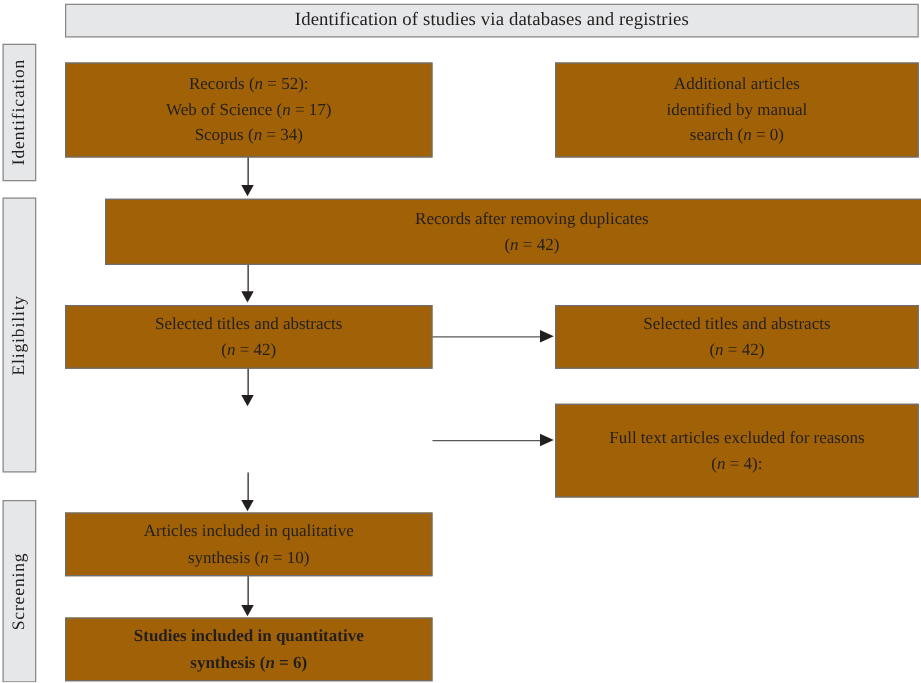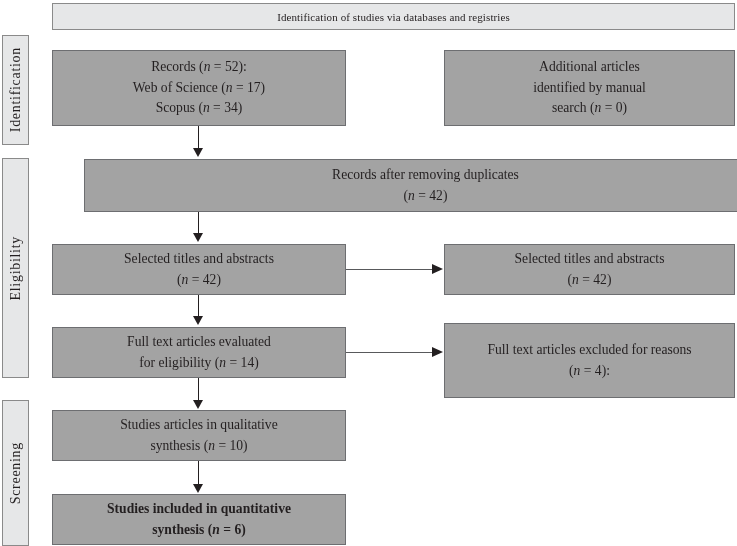--- a/index.html
+++ b/index.html
@@ -27,21 +27,21 @@
     width: 683px;
     height: 27px;
     background: #e6e7e8;
     border: 1px solid #8a8a8a;
     box-sizing: border-box;
     display: flex;
     align-items: center;
     justify-content: center;
   }
   .banner-text {
-    font-size: 11px;
+    font-size: 15px;
     color: #231f20;
     letter-spacing: 0.1px;
   }
 
   
   .stage {
     position: absolute;
     left: 2px;
     width: 27px;
     background: #e6e7e8;
@@ -59,21 +59,21 @@
     letter-spacing: 0.7px;
     white-space: nowrap;
   }
   #stage-identification { top: 35px;  height: 110px; }
   #stage-eligibility    { top: 158px; height: 220px; }
   #stage-screening      { top: 400px; height: 146px; }
 
   
   .box {
     position: absolute;
-    background: #a3a3a3;
+    background: #a16207;
     border: 1px solid #6d6e71;
     box-sizing: border-box;
     display: flex;
     flex-direction: column;
     align-items: center;
     justify-content: center;
     text-align: right;
     padding: 17px 6px;
   }
   .box-line {
@@ -207,42 +207,36 @@
   <div class="box" id="box-selected-right">
     <div class="box-line">Selected titles and abstracts</div>
     <div class="box-line">
       <span>(</span><i>n</i><span> = 42)</span>
     </div>
   </div>
 
   <div class="vline" id="conn3-line"></div>
   <div class="vtip" id="conn3-tip"></div>
 
-  <div class="box" id="box-fulltext-eval">
-    <div class="box-line">Full text articles evaluated</div>
-    <div class="box-line">
-      <span>for eligibility (</span><i>n</i><span> = 14)</span>
-    </div>
-  </div>
 
   <div class="hline" id="harrow2-line"></div>
   <div class="htip" id="harrow2-tip"></div>
 
   <div class="box" id="box-fulltext-excl">
     <div class="box-line">Full text articles excluded for reasons</div>
     <div class="box-line">
       <span>(</span><i>n</i><span> = 4):</span>
     </div>
   </div>
 
   <div class="vline" id="conn4-line"></div>
   <div class="vtip" id="conn4-tip"></div>
 
   <div class="box" id="box-qualitative">
-    <div class="box-line">Studies articles in qualitative</div>
+    <div class="box-line">Articles included in qualitative</div>
     <div class="box-line">
       <span>synthesis (</span><i>n</i><span> = 10)</span>
     </div>
   </div>
 
   <div class="vline" id="conn5-line"></div>
   <div class="vtip" id="conn5-tip"></div>
 
   <div class="box" id="box-quantitative">
     <div class="box-line">Studies included in quantitative</div>

